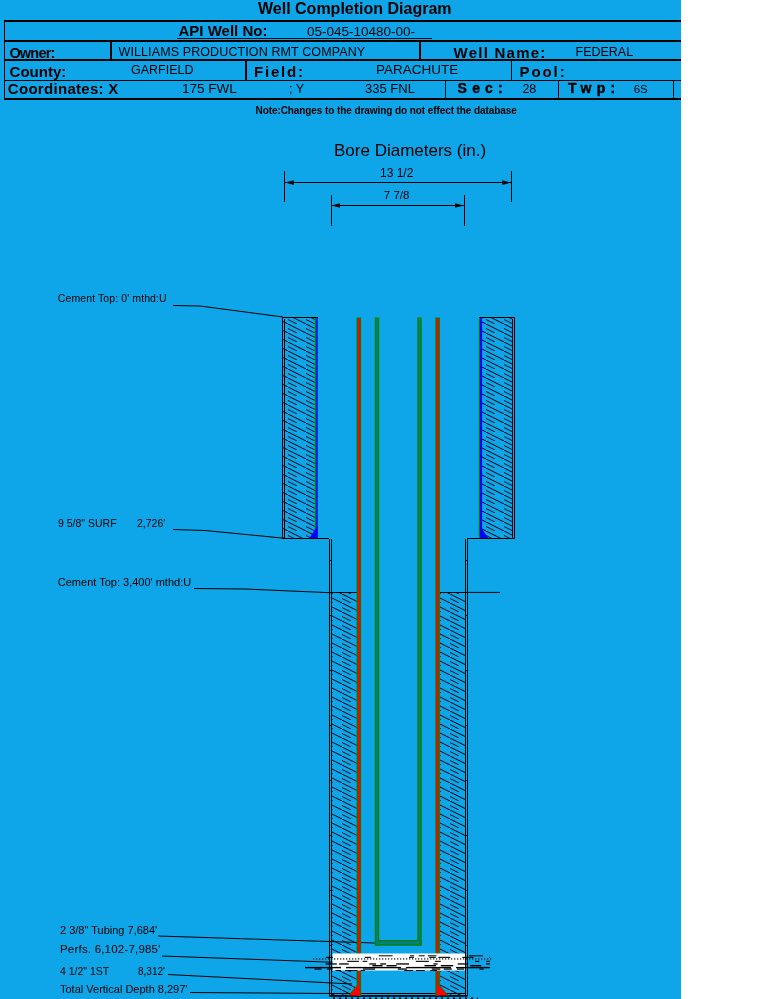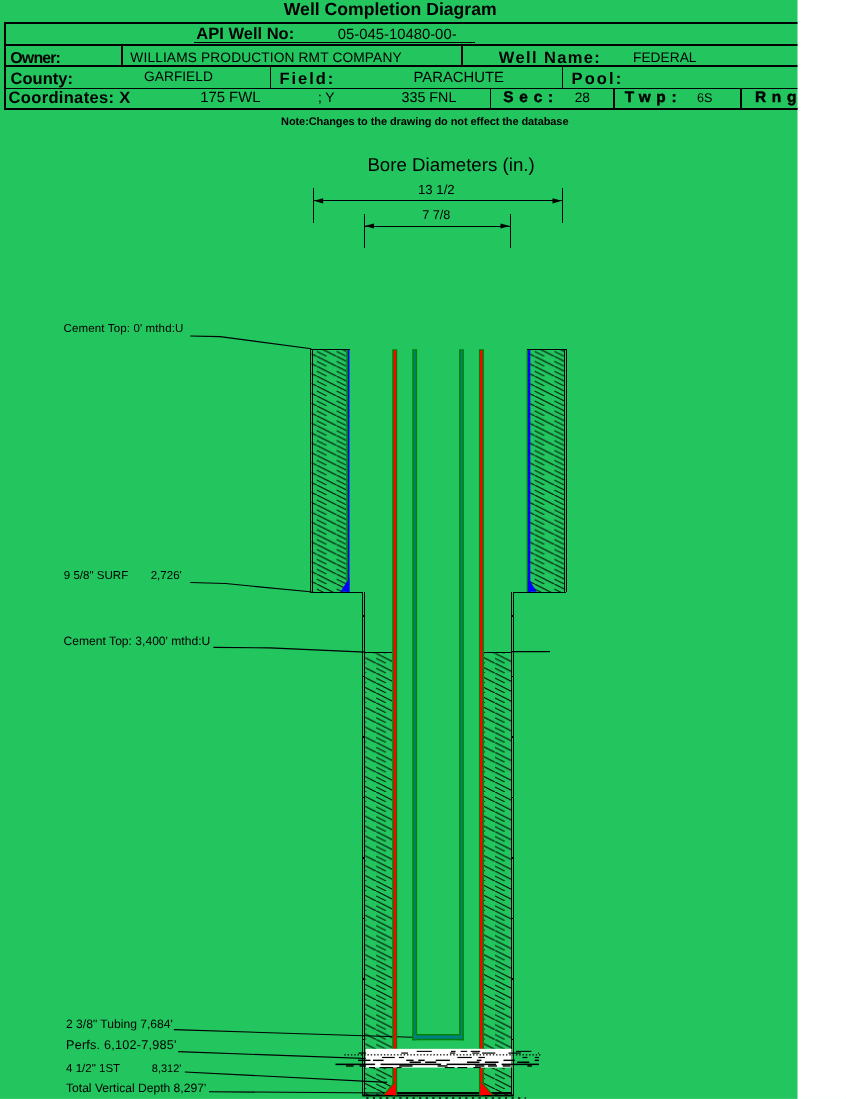--- a/index.html
+++ b/index.html
@@ -1,17 +1,17 @@
 <!DOCTYPE html>
 <html><head>
 <meta charset="utf-8">
 <style>
 html,body{margin:0;padding:0;background:#fff;}
-#page{position:relative;width:681px;height:999px;background:#22c55e;overflow:hidden;
-  font-family:"Liberation Sans", sans-serif;padding-left:44px;}
+#page{position:relative;width:681px;height:999px;background:#0ea5e9;overflow:hidden;
+  font-family:"Liberation Sans", sans-serif;}
 svg{position:absolute;left:0;top:0;}
 </style>
 </head>
 <body>
 <div id="page">
 <svg width="769" height="999" viewBox="0 0 769 999">
 <defs>
 <pattern id="hatch" patternUnits="userSpaceOnUse" width="18" height="9">
   <path d="M0,0 L18,9" stroke="#000" stroke-width="1" fill="none"></path>
   <path d="M0,4.5 L18,13.5" stroke="#000" stroke-width="0.9" fill="none" stroke-dasharray="10,6.5"></path>

